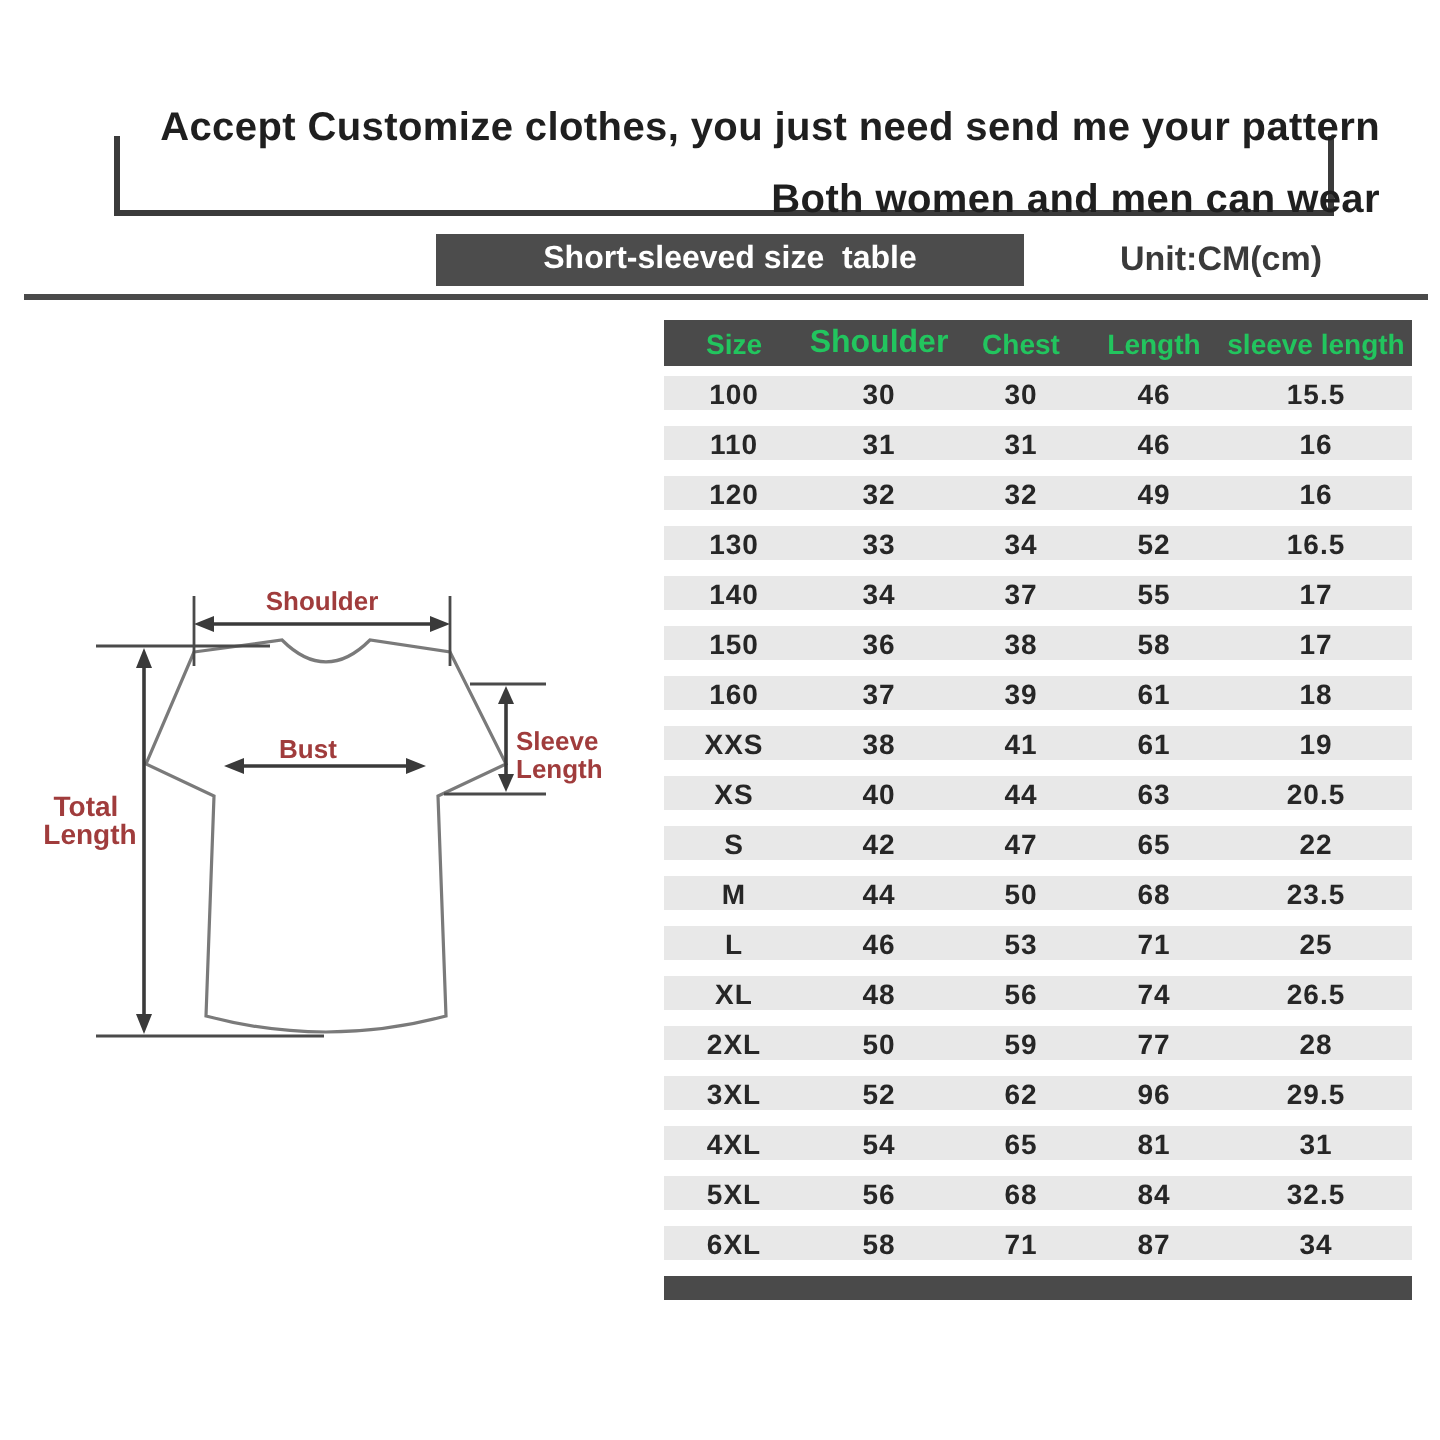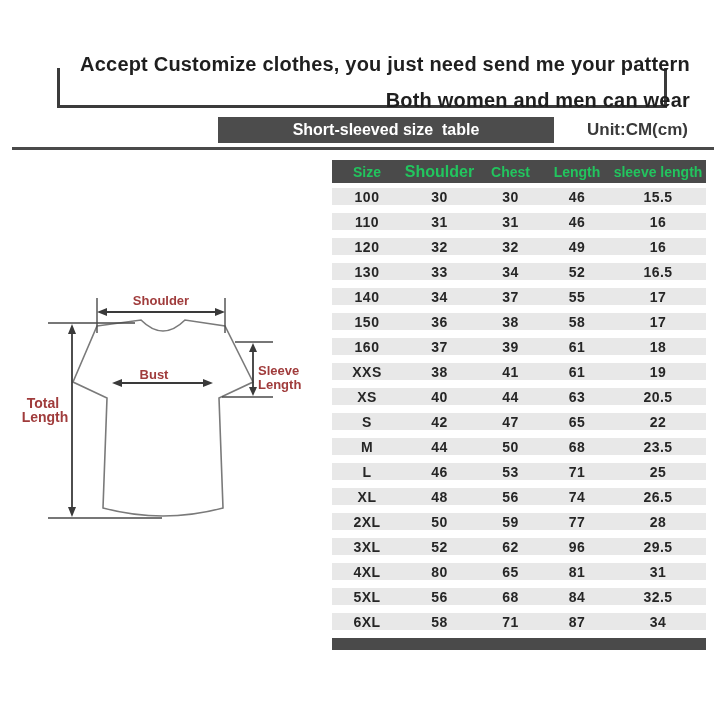--- a/index.html
+++ b/index.html
@@ -12,24 +12,24 @@
   
   .hdr-line { left:30px; width:660px; text-align:right; font-weight:bold;
               color:#1f1f1f; font-size:20px; letter-spacing:0.2px; }
   .hdr-line1 { top:53px; }
   .hdr-line2 { top:78px;margin-top:11px; }
   .hdr-bracket { left:57px; top:68px; width:604px; height:37px;
                  border-left:3px solid #3b3b3b; border-right:3px solid #3b3b3b;
                  border-bottom:3px solid #3b3b3b; }
 
   
-  .title-bar { left:218px; top:117px; width:336px; height:26px; background:#4c4c4c;
+  .title-bar { left:218px; top:117px; width:294px; height:26px; background:#4c4c4c;
                color:#ffffff; font-weight:bold; font-size:16px; display:flex;
                align-items:center; justify-content:center; white-space:pre; }
-  .unit { left:560px; top:120px; width:155px; text-align:center; font-weight:bold;
+  .unit { left:560px; top:120px; width:155px; text-align:left; font-weight:bold;
           font-size:17px; color:#3a3a3a; }
   .divider { left:12px; top:147px; width:702px; height:3px; background:#4a4a4a; }
 
   
   .size-table { left:332px; top:160px; width:374px; }
   .thead { display:flex; background:#4a4a4a; height:23px; align-items:center;
            margin-bottom:5px; }
   .thead .cell { color:#22c55e; font-weight:bold; font-size:14px; }
   .thead .c1 { font-size:16px; }
   .trow { display:flex; height:17px; margin-bottom:8px; background:#e8e8e8;
@@ -205,21 +205,21 @@
       </div>
       <div class="trow">
         <div class="cell c0">3XL</div>
         <div class="cell c1">52</div>
         <div class="cell c2">62</div>
         <div class="cell c3">96</div>
         <div class="cell c4">29.5</div>
       </div>
       <div class="trow">
         <div class="cell c0">4XL</div>
-        <div class="cell c1">80</div>
+        <div class="cell c1">54</div>
         <div class="cell c2">65</div>
         <div class="cell c3">81</div>
         <div class="cell c4">31</div>
       </div>
       <div class="trow">
         <div class="cell c0">5XL</div>
         <div class="cell c1">56</div>
         <div class="cell c2">68</div>
         <div class="cell c3">84</div>
         <div class="cell c4">32.5</div>

